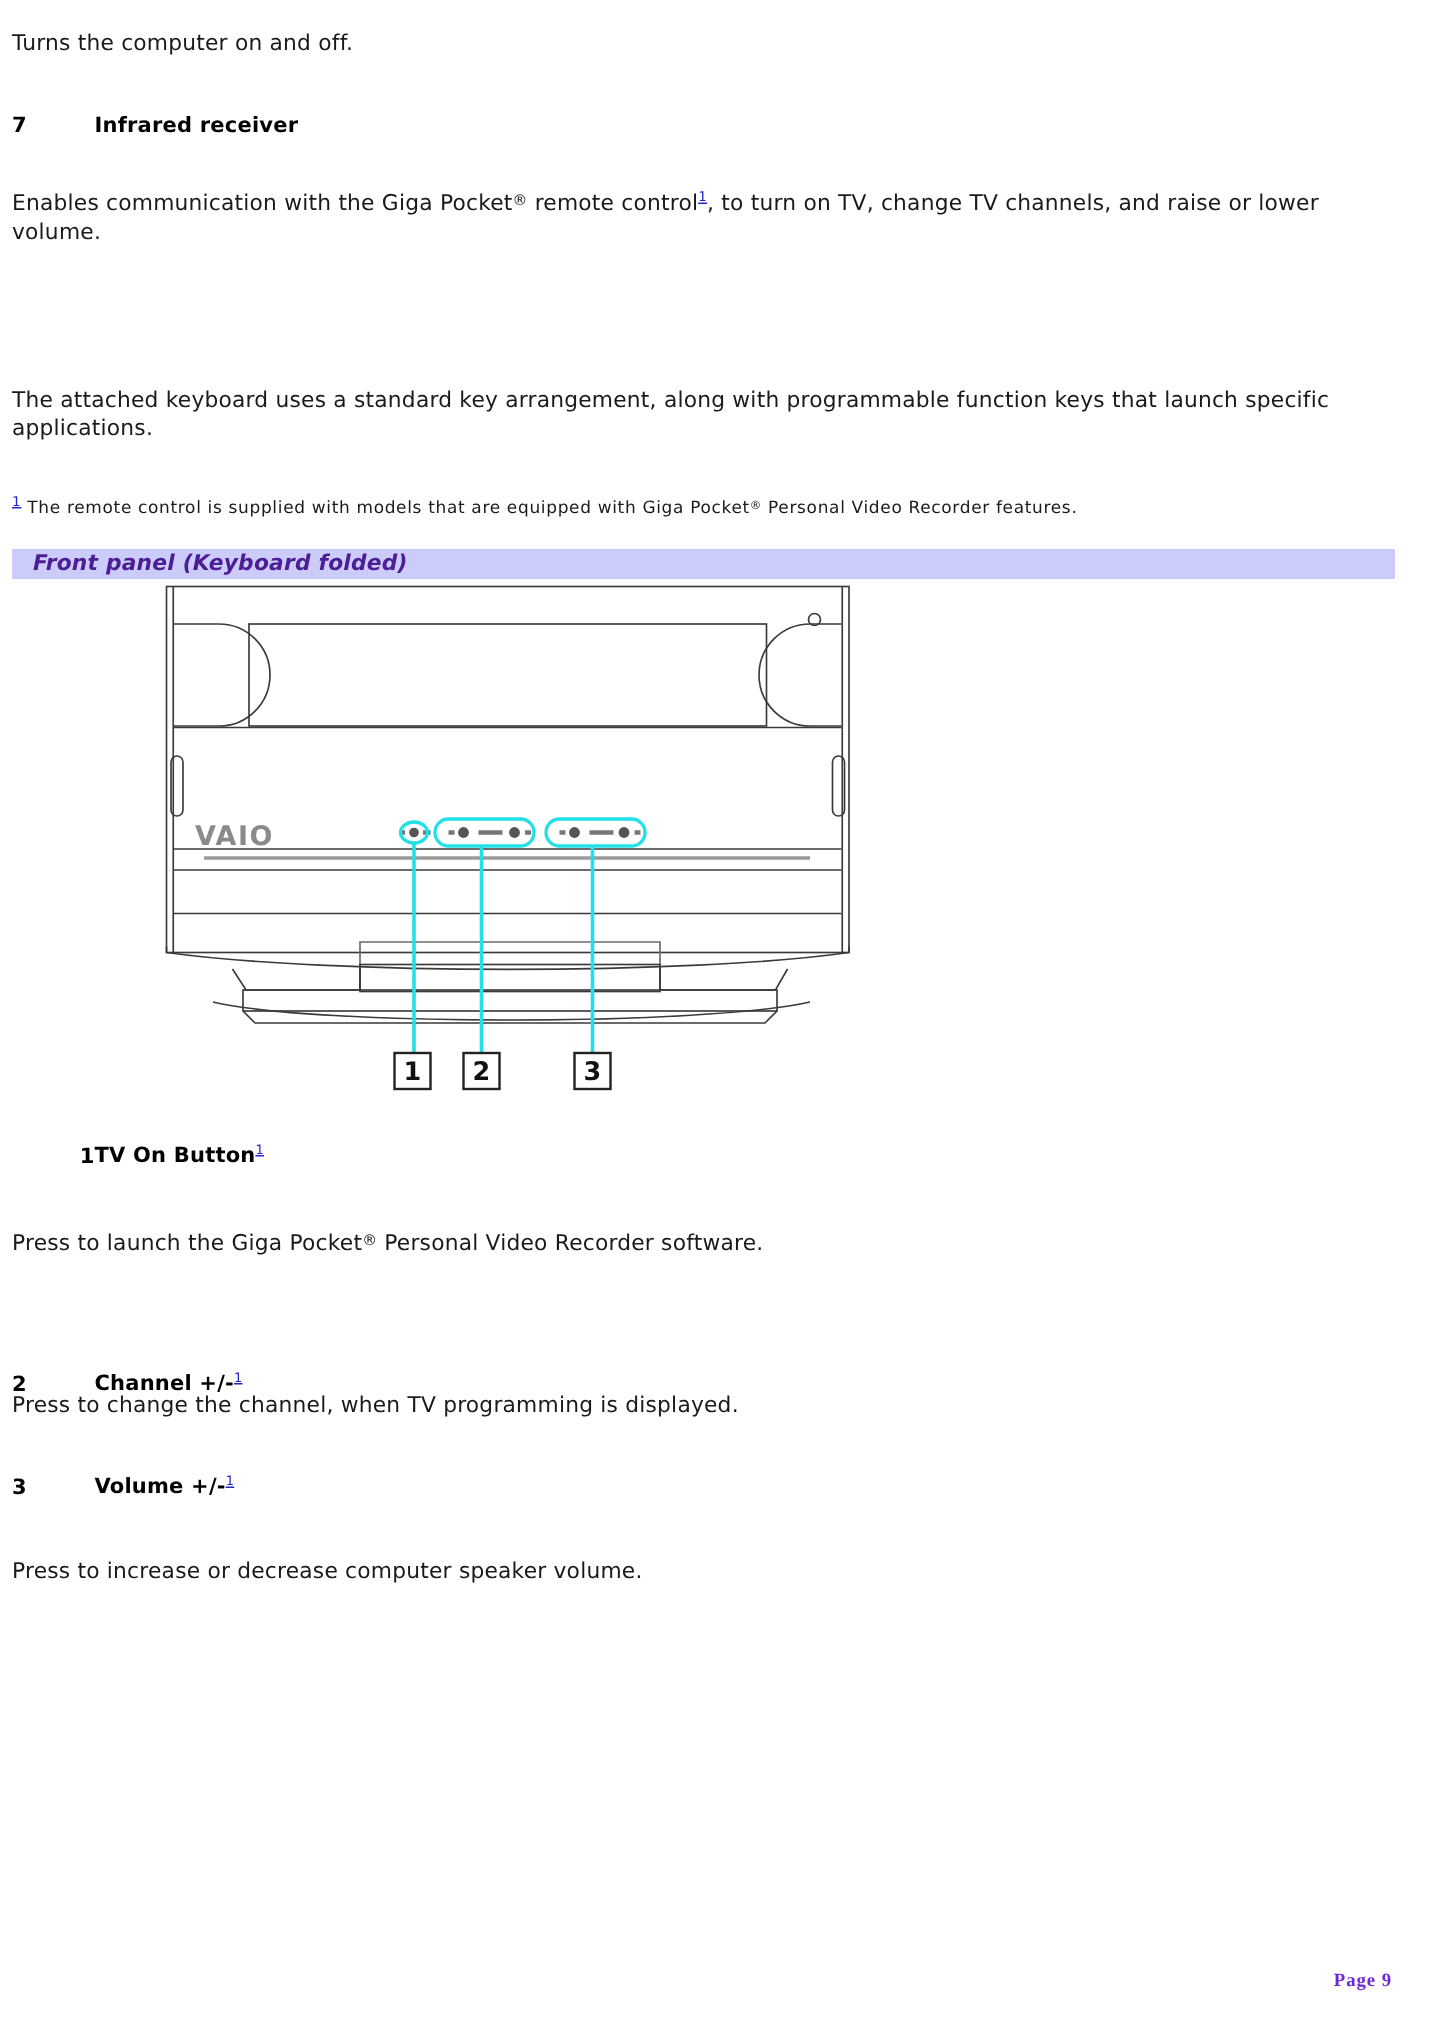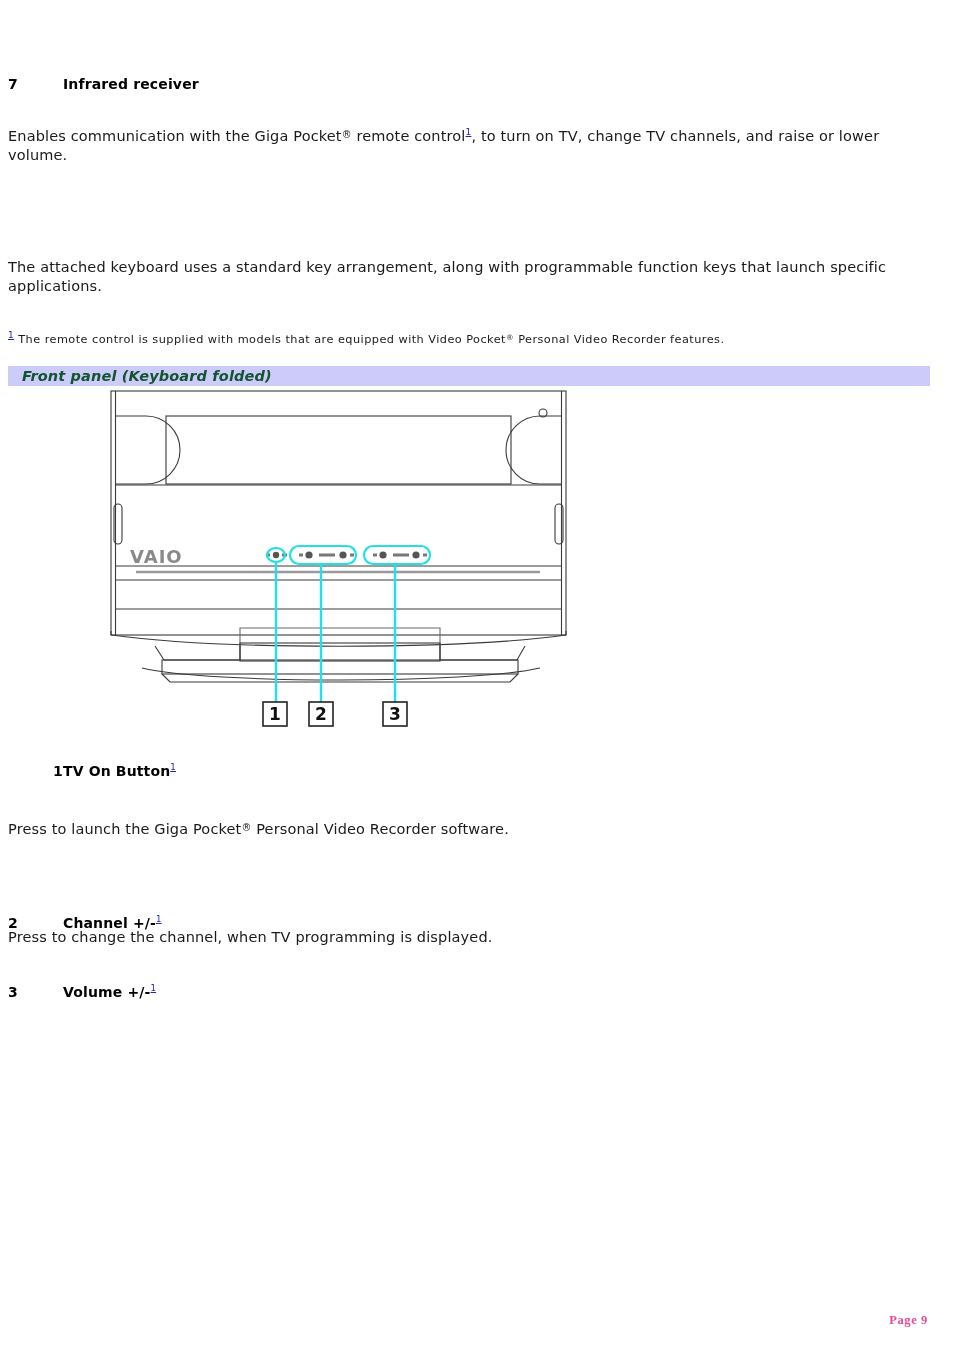--- a/index.html
+++ b/index.html
@@ -77,34 +77,34 @@
     height: 20px;
     background: #ccccfa;
   }
   .banner-label {
     position: absolute;
     left: 14px;
     top: 2px;
     font-size: 14.5px;
     font-weight: bold;
     font-style: italic;
-    color: #14532d;
+    color: #4c1d95;
     letter-spacing: 0.01em;
     white-space: nowrap;
   }
 
   
   .page-footer {
     position: absolute;
     right: 26px;
     top: 1313px;
     font-family: "Liberation Serif", serif;
     font-size: 12.5px;
     font-weight: bold;
-    color: #ec4899;
+    color: #6d28d9;
     letter-spacing: 0.05em;
     text-align: right;
   }
 
   
   .figure {
     position: absolute;
     left: 100px;
     top: 388px;
     width: 490px;
@@ -112,36 +112,39 @@
   }
   .figure svg {
     display: block;
   }
 </style>
 </head>
 <body>
 
 <div class="page">
 
+  <div class="body-text" style="left:8px; top:20px; width:900px;">
+    <span>Turns the computer on and off.</span>
+  </div>
 
   <div class="heading" style="left:8px; top:76px;">
     <span class="num">7</span><span>Infrared receiver</span>
   </div>
 
   <div class="body-text" style="left:8px; top:123px; width:890px;">
     <span>Enables communication with the Giga Pocket</span><span class="reg">®</span><span> remote control</span><sup class="fn-link">1</sup><span>, to turn on TV, change TV channels, and raise or lower volume.</span>
   </div>
 
 
   <div class="body-text" style="left:8px; top:258px; width:905px;">
     <span>The attached keyboard uses a standard key arrangement, along with programmable function keys that launch specific applications.</span>
   </div>
 
   <div class="footnote" style="left:8px; top:328px; width:900px;">
-    <span class="fn-mark">1</span><span> The remote control is supplied with models that are equipped with Video Pocket</span><span class="reg">®</span><span> Personal Video Recorder features.</span>
+    <span class="fn-mark">1</span><span> The remote control is supplied with models that are equipped with Giga Pocket</span><span class="reg">®</span><span> Personal Video Recorder features.</span>
   </div>
 
   <div class="banner">
     <div class="banner-label">Front panel (Keyboard folded)</div>
   </div>
 
   <div class="figure">
     <svg width="490" height="352" viewBox="0 0 490 352" xmlns="http://www.w3.org/2000/svg">
       <g fill="none" stroke="#3a3a3a" stroke-width="1.1">
 
@@ -235,17 +238,20 @@
   <div class="heading" style="left:8px; top:873px;margin-top:41px;">
     <span class="num">2</span><span>Channel +/-</span><sup class="fn-link">1</sup>
   </div>
   <div class="body-text" style="left:8px; top:928px; width:890px;">
     <span>Press to change the channel, when TV programming is displayed.</span>
   </div>
 
   <div class="heading" style="left:8px; top:983px;">
     <span class="num">3</span><span>Volume +/-</span><sup class="fn-link">1</sup>
   </div>
+  <div class="body-text" style="left:8px; top:1039px; width:890px;">
+    <span>Press to increase or decrease computer speaker volume.</span>
+  </div>
 
 
   <div class="page-footer">Page 9</div>
 
 </div>
 
 </body></html>

